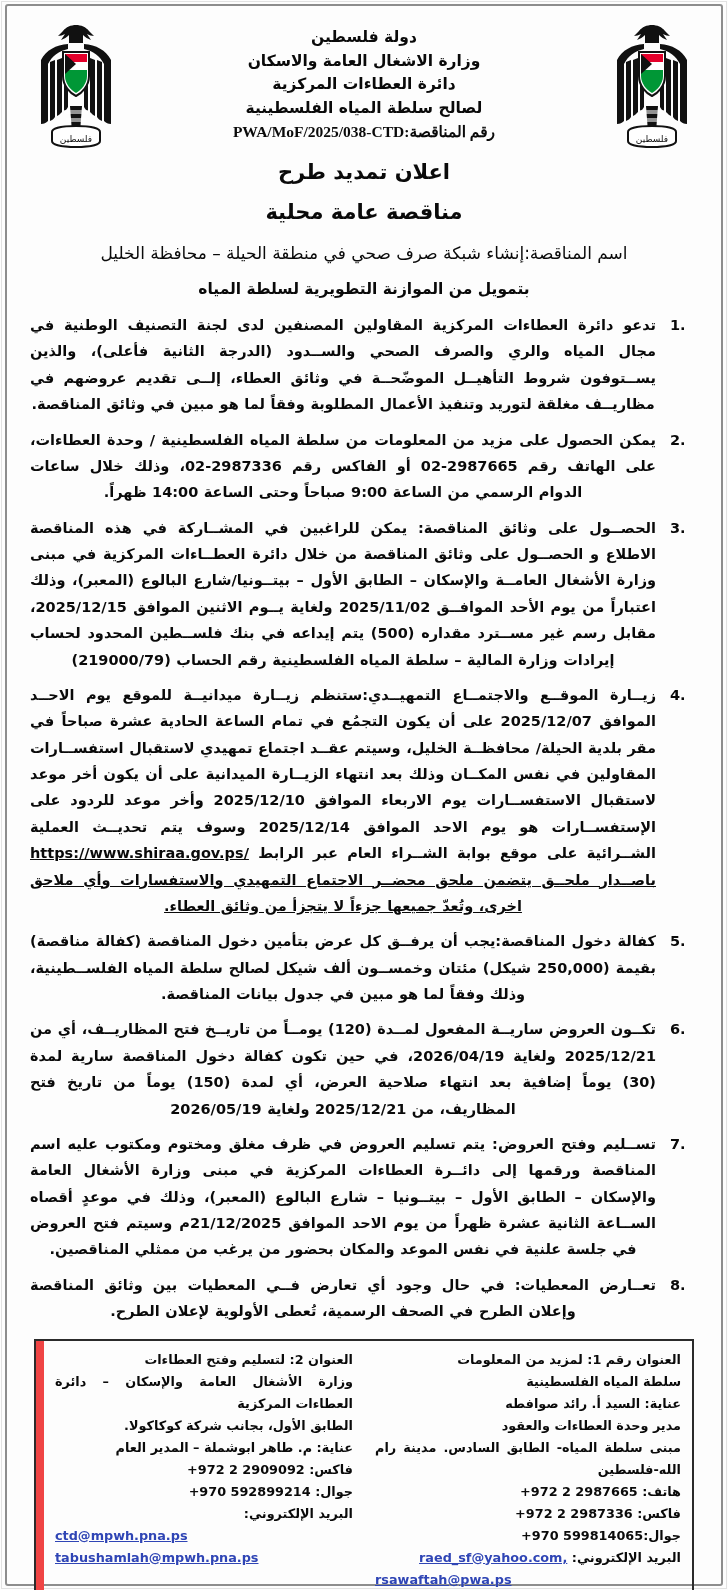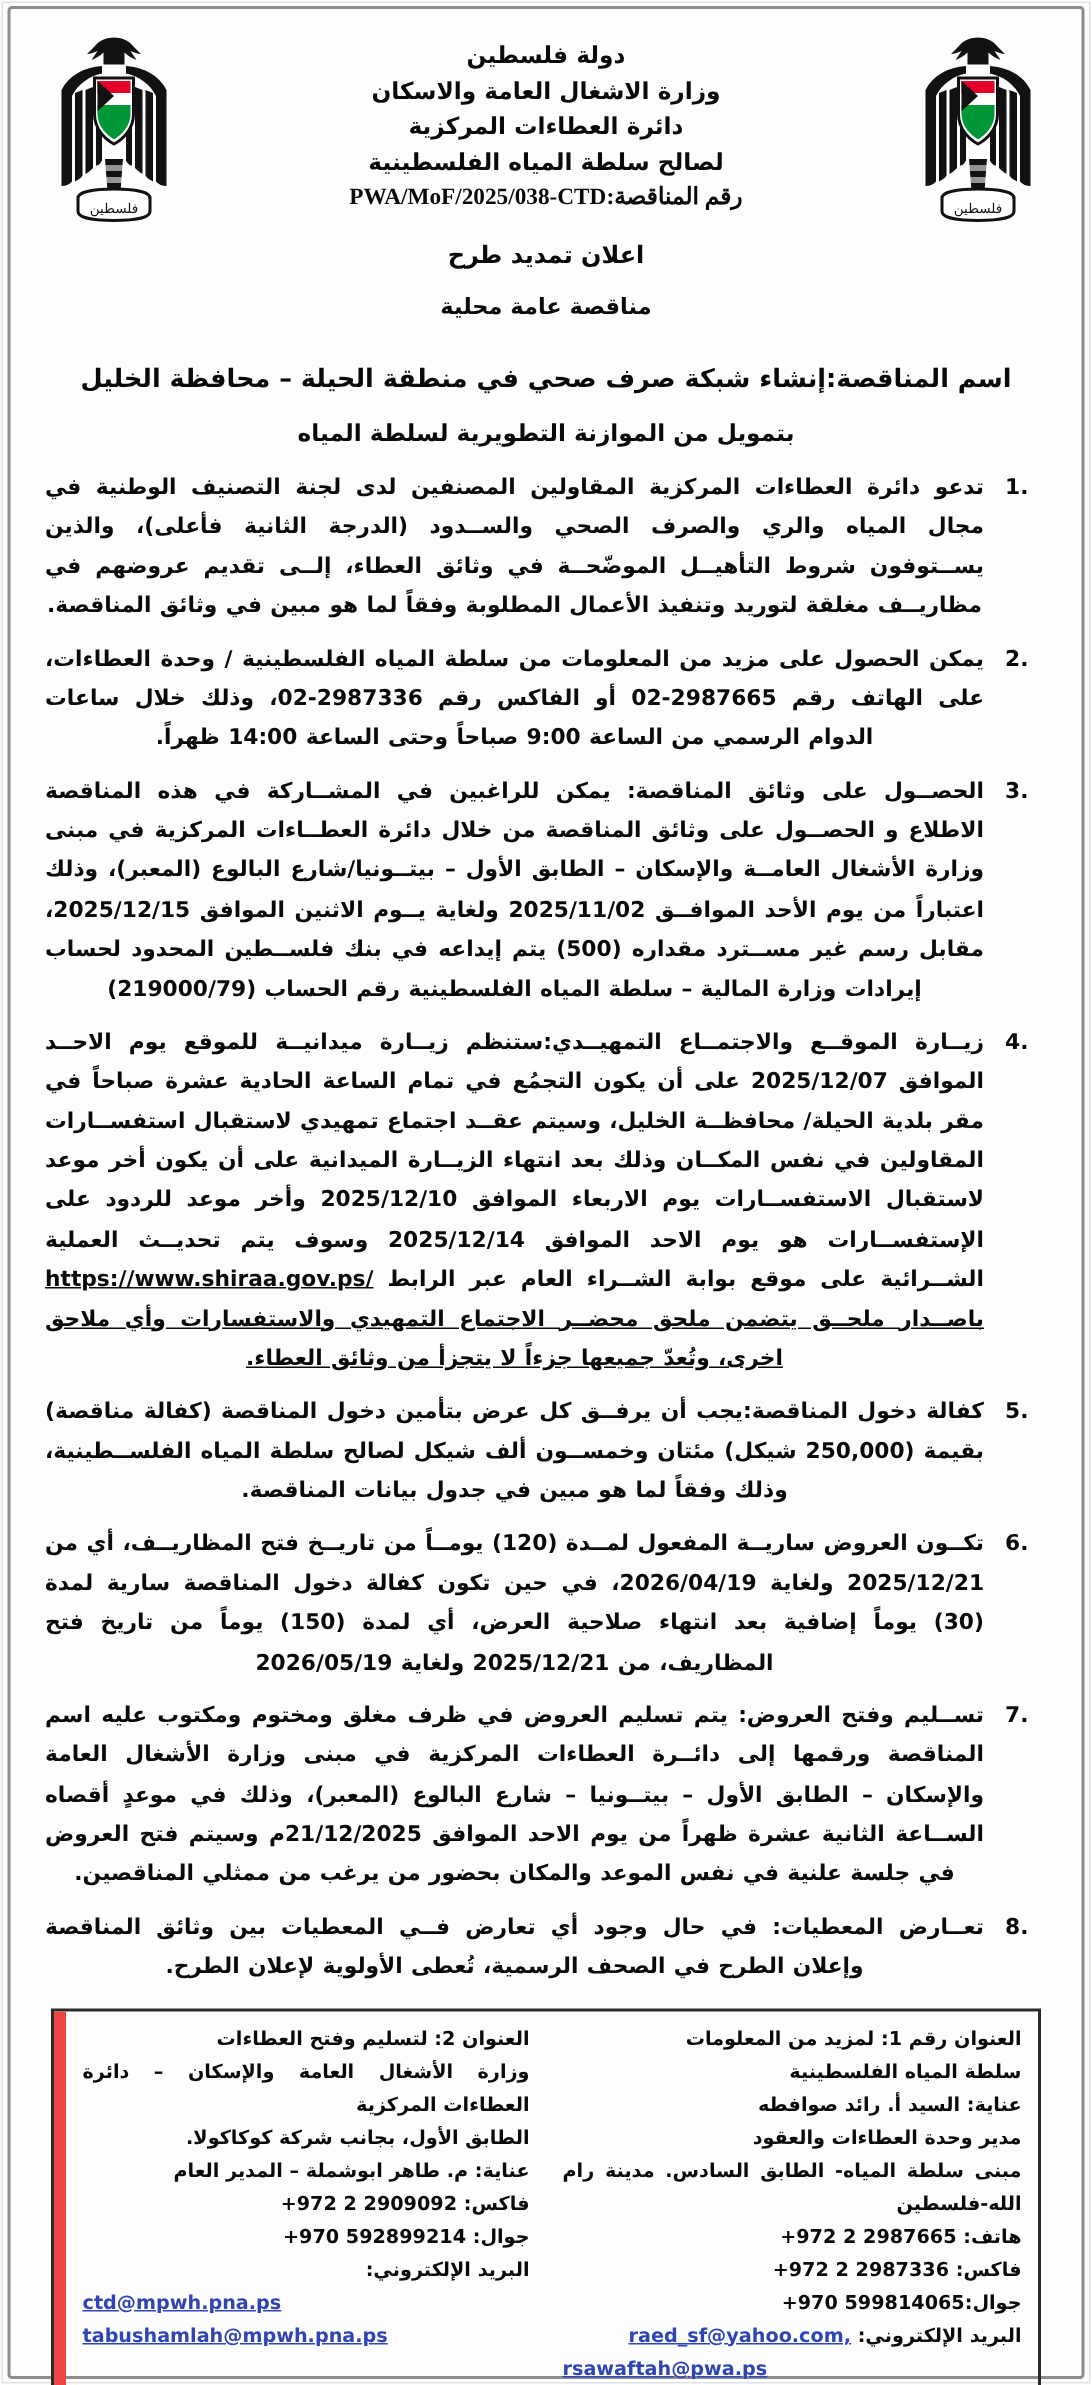--- a/index.html
+++ b/index.html
@@ -78,23 +78,23 @@
     direction: rtl;
     unicode-bidi: plaintext;
     font-family: Liberation Serif, serif;
   }
 
   
   .titles {
     text-align: center;
     margin-top: 12px;
   }
-  .titles .t1 { font-size: 16px; font-weight: bold; margin-bottom: 16px; }
-  .titles .t2 { font-size: 15px; font-weight: bold; margin-bottom: 30px; }
-  .titles .t3 { font-size: 17px; font-weight: bold; margin-bottom: 17px; }
+  .titles .t1 { font-size: 21px; font-weight: bold; margin-bottom: 16px; }
+  .titles .t2 { font-size: 21px; font-weight: bold; margin-bottom: 19px; }
+  .titles .t3 { font-size: 17px; font-weight: normal; margin-bottom: 17px; }
   .titles .t4 { font-size: 15.5px; font-weight: bold; margin-bottom: 6px; }
 
   
   .clauses {
     margin-top: 14px;
     padding: 0 6px 0 4px;
   }
   .clause {
     display: flex;
     align-items: flex-start;

